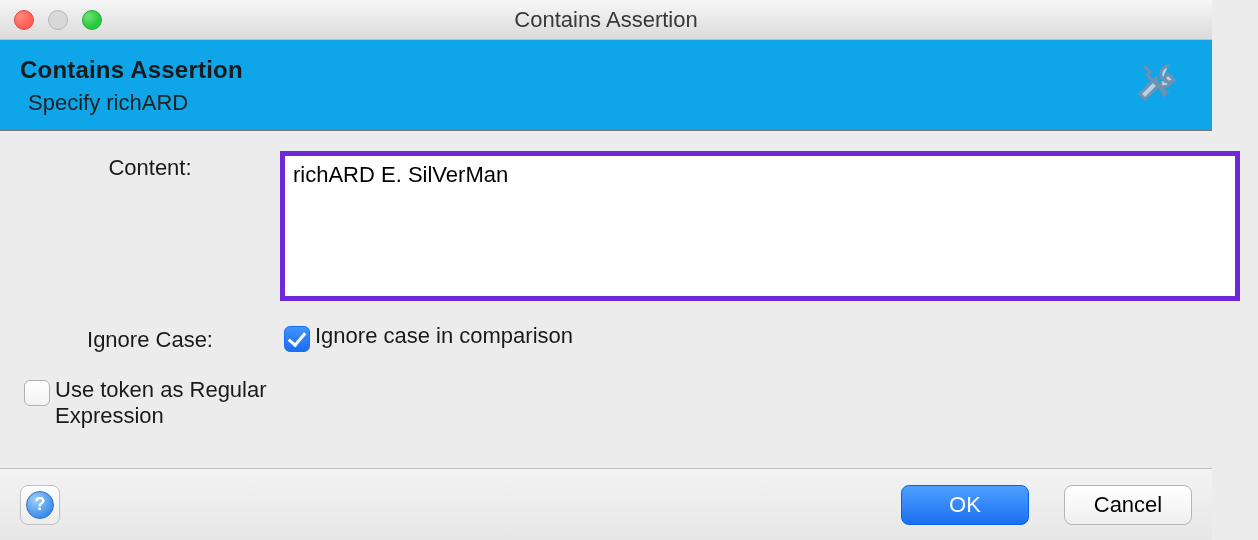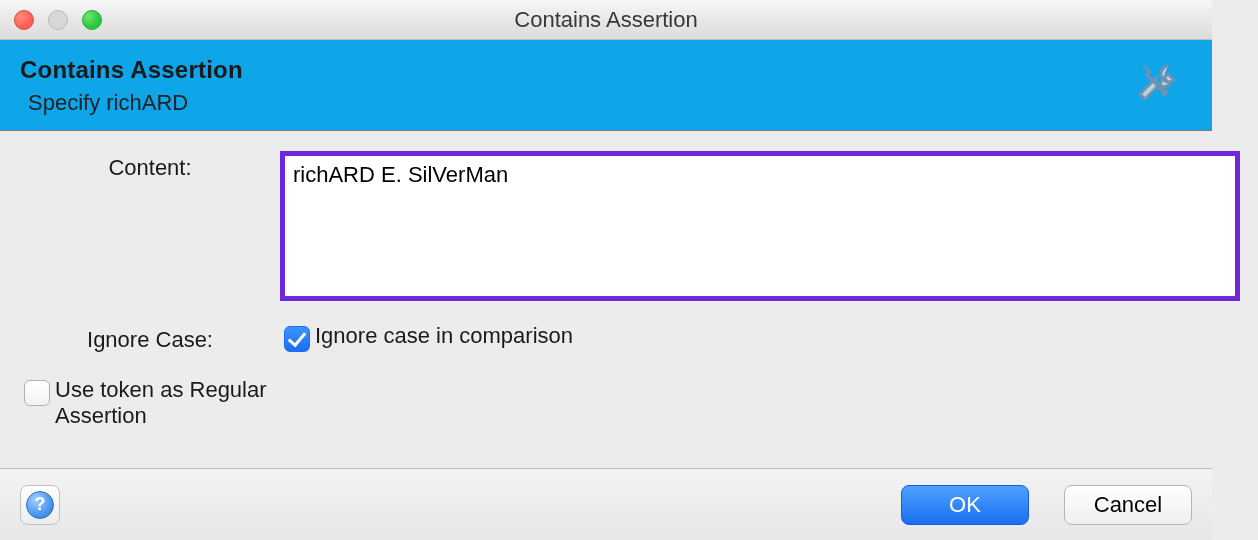--- a/index.html
+++ b/index.html
@@ -176,21 +176,21 @@
     <textarea class="content-box" style="">richARD E. SilVerMan</textarea>
 
     <div class="label">Ignore Case:</div>
     <div class="check-row">
       <input type="checkbox" class="chk" id="chk-ic" checked="" style="">
       <span class="check-label">Ignore case in comparison</span>
     </div>
 
     <div class="check-row">
       <input type="checkbox" class="chk" id="chk-re" style="">
-      <span class="check-label">Use token as Regular Assertion</span>
+      <span class="check-label">Use token as Regular Expression</span>
     </div>
 
   </div>
 
   <div class="footer">
     <div class="help-btn">
       <div class="help-icon">?</div>
     </div>
     <div class="footer-spacer"></div>
     <button class="btn primary">OK</button>

